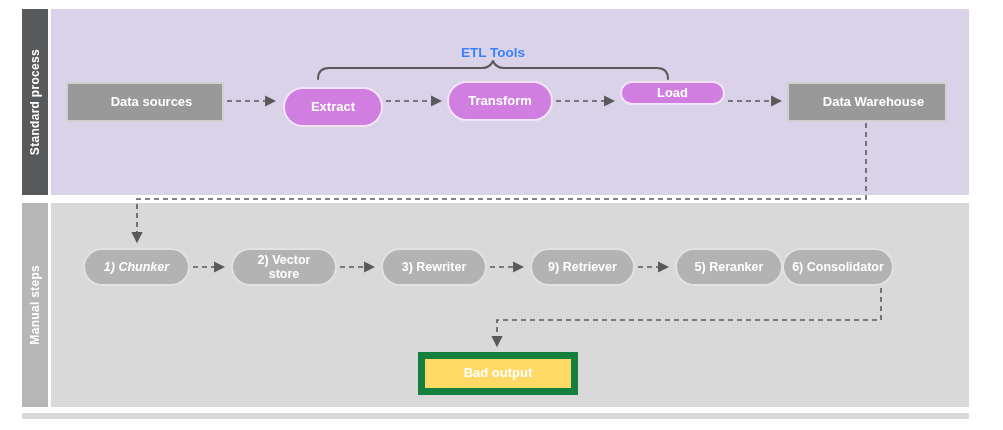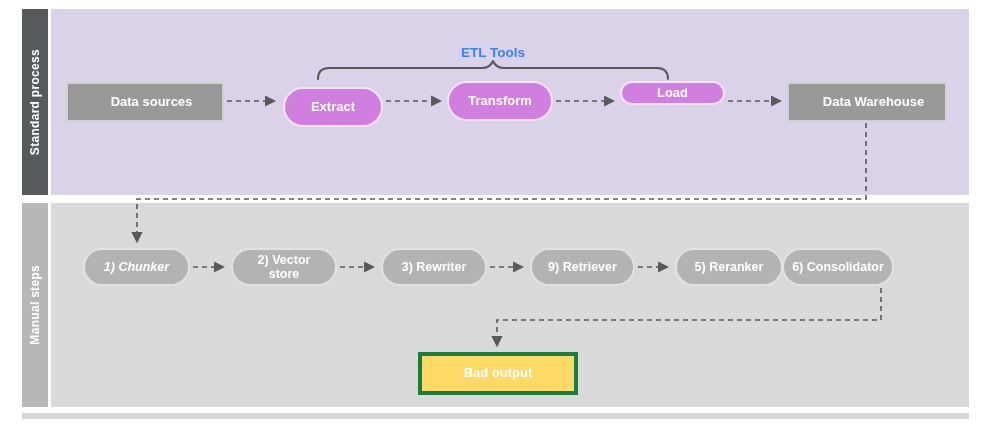--- a/index.html
+++ b/index.html
@@ -39,21 +39,21 @@
     color: #ffffff;
     font-weight: bold;
     font-size: 13px;
     line-height: 1.15;
     box-sizing: border-box;
     z-index: 3;
   }
   .rect-gray   { background:#999999; border:2px solid #d0d0d0;padding-left:13px; }
   .pill-etl    { background:#d07ee0; border:2px solid #f3e3f8; border-radius:20px; }
   .pill-manual { background:#b3b3b3; border:2px solid #e2e2e2; border-radius:19px; font-size:12.5px; padding:0 8px; }
-  .rect-yellow { background:#ffd966; border:4px solid #15803d; }
+  .rect-yellow { background:#ffd966; border:7px solid #15803d; }
 
   .node-data-sources   { left:66px;  top:82px;  width:158px; height:40px; }
   .node-extract        { left:283px; top:81px;  width:100px; height:40px;margin-top:6px; }
   .node-transform      { left:447px; top:81px;  width:106px; height:40px; }
   .node-load           { left:620px; top:81px;  width:105px; height:24px; }
   .node-data-warehouse { left:787px; top:82px;  width:160px; height:40px; }
 
   .node-chunker      { left:83px;  top:248px; width:107px; height:38px;font-style:italic; }
   .node-vector-store { left:231px; top:248px; width:106px; height:38px; }
   .node-rewriter     { left:381px; top:248px; width:106px; height:38px; }

